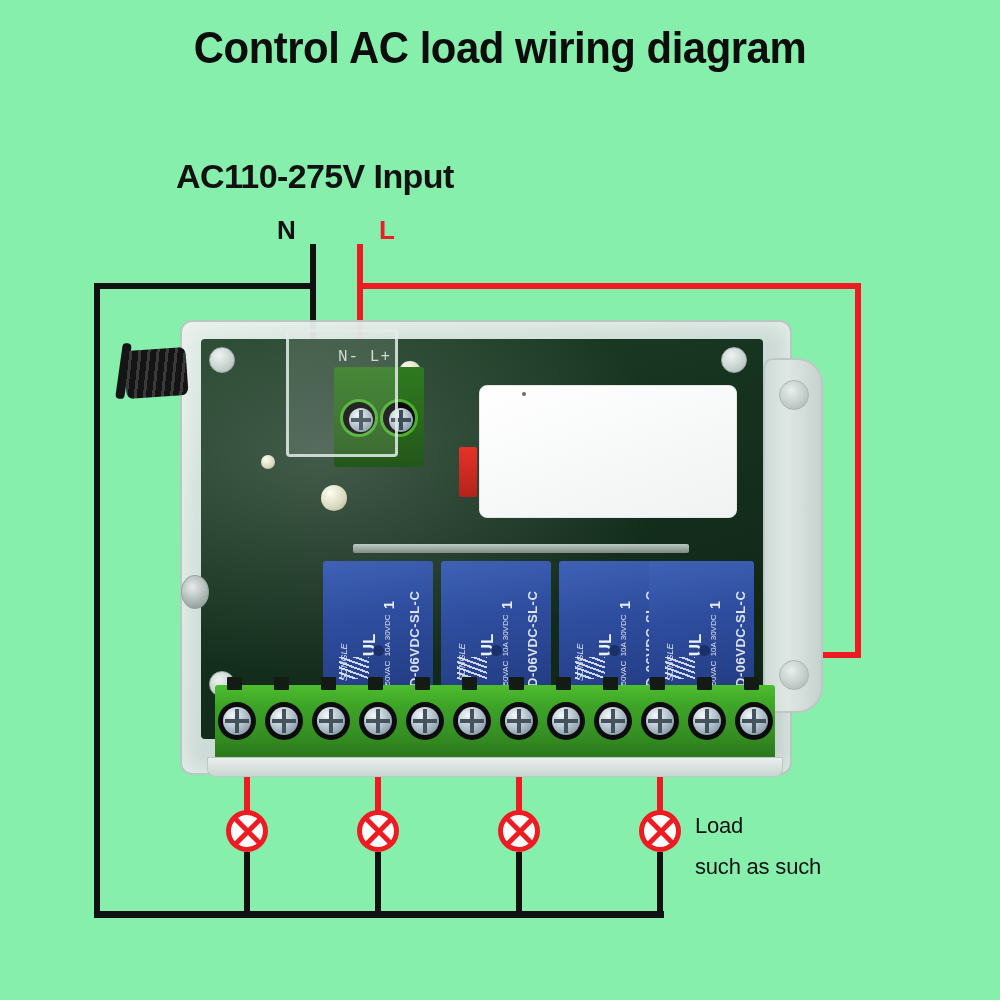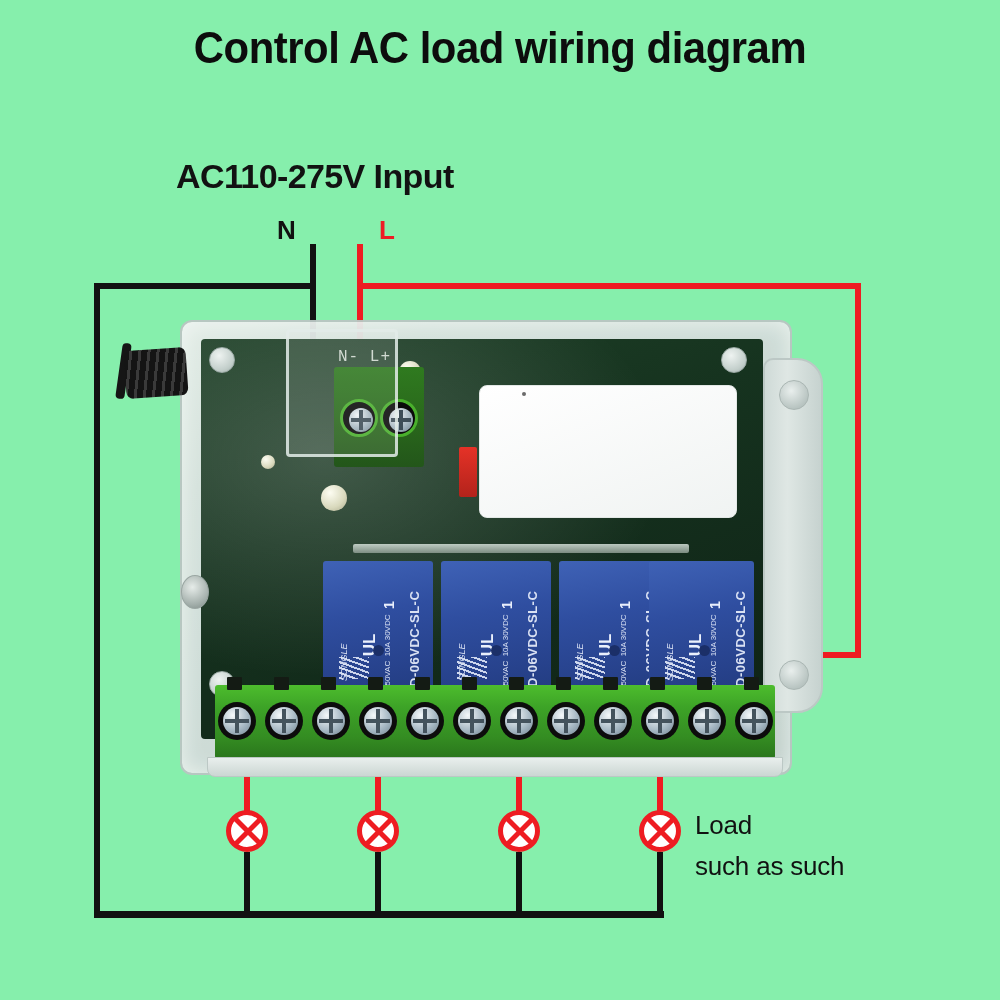--- a/index.html
+++ b/index.html
@@ -48,21 +48,21 @@
   #l-label {
     position: absolute;
     left: 379px; top: 215px;
     font-size: 26px;
     font-weight: bold;
     color: #ee1c25;
   }
   #load-label {
     position: absolute;
     left: 695px; top: 805px;
-    font-size: 26px;
+    font-size: 22px;
     font-weight: normal;
     color: #111111;
     line-height: 41px;
     letter-spacing: -0.2px;
   }
 
   
   .wire-h, .wire-v { position: absolute; }
   .blk { background: #111111; }
   .red { background: #ee1c22; }

